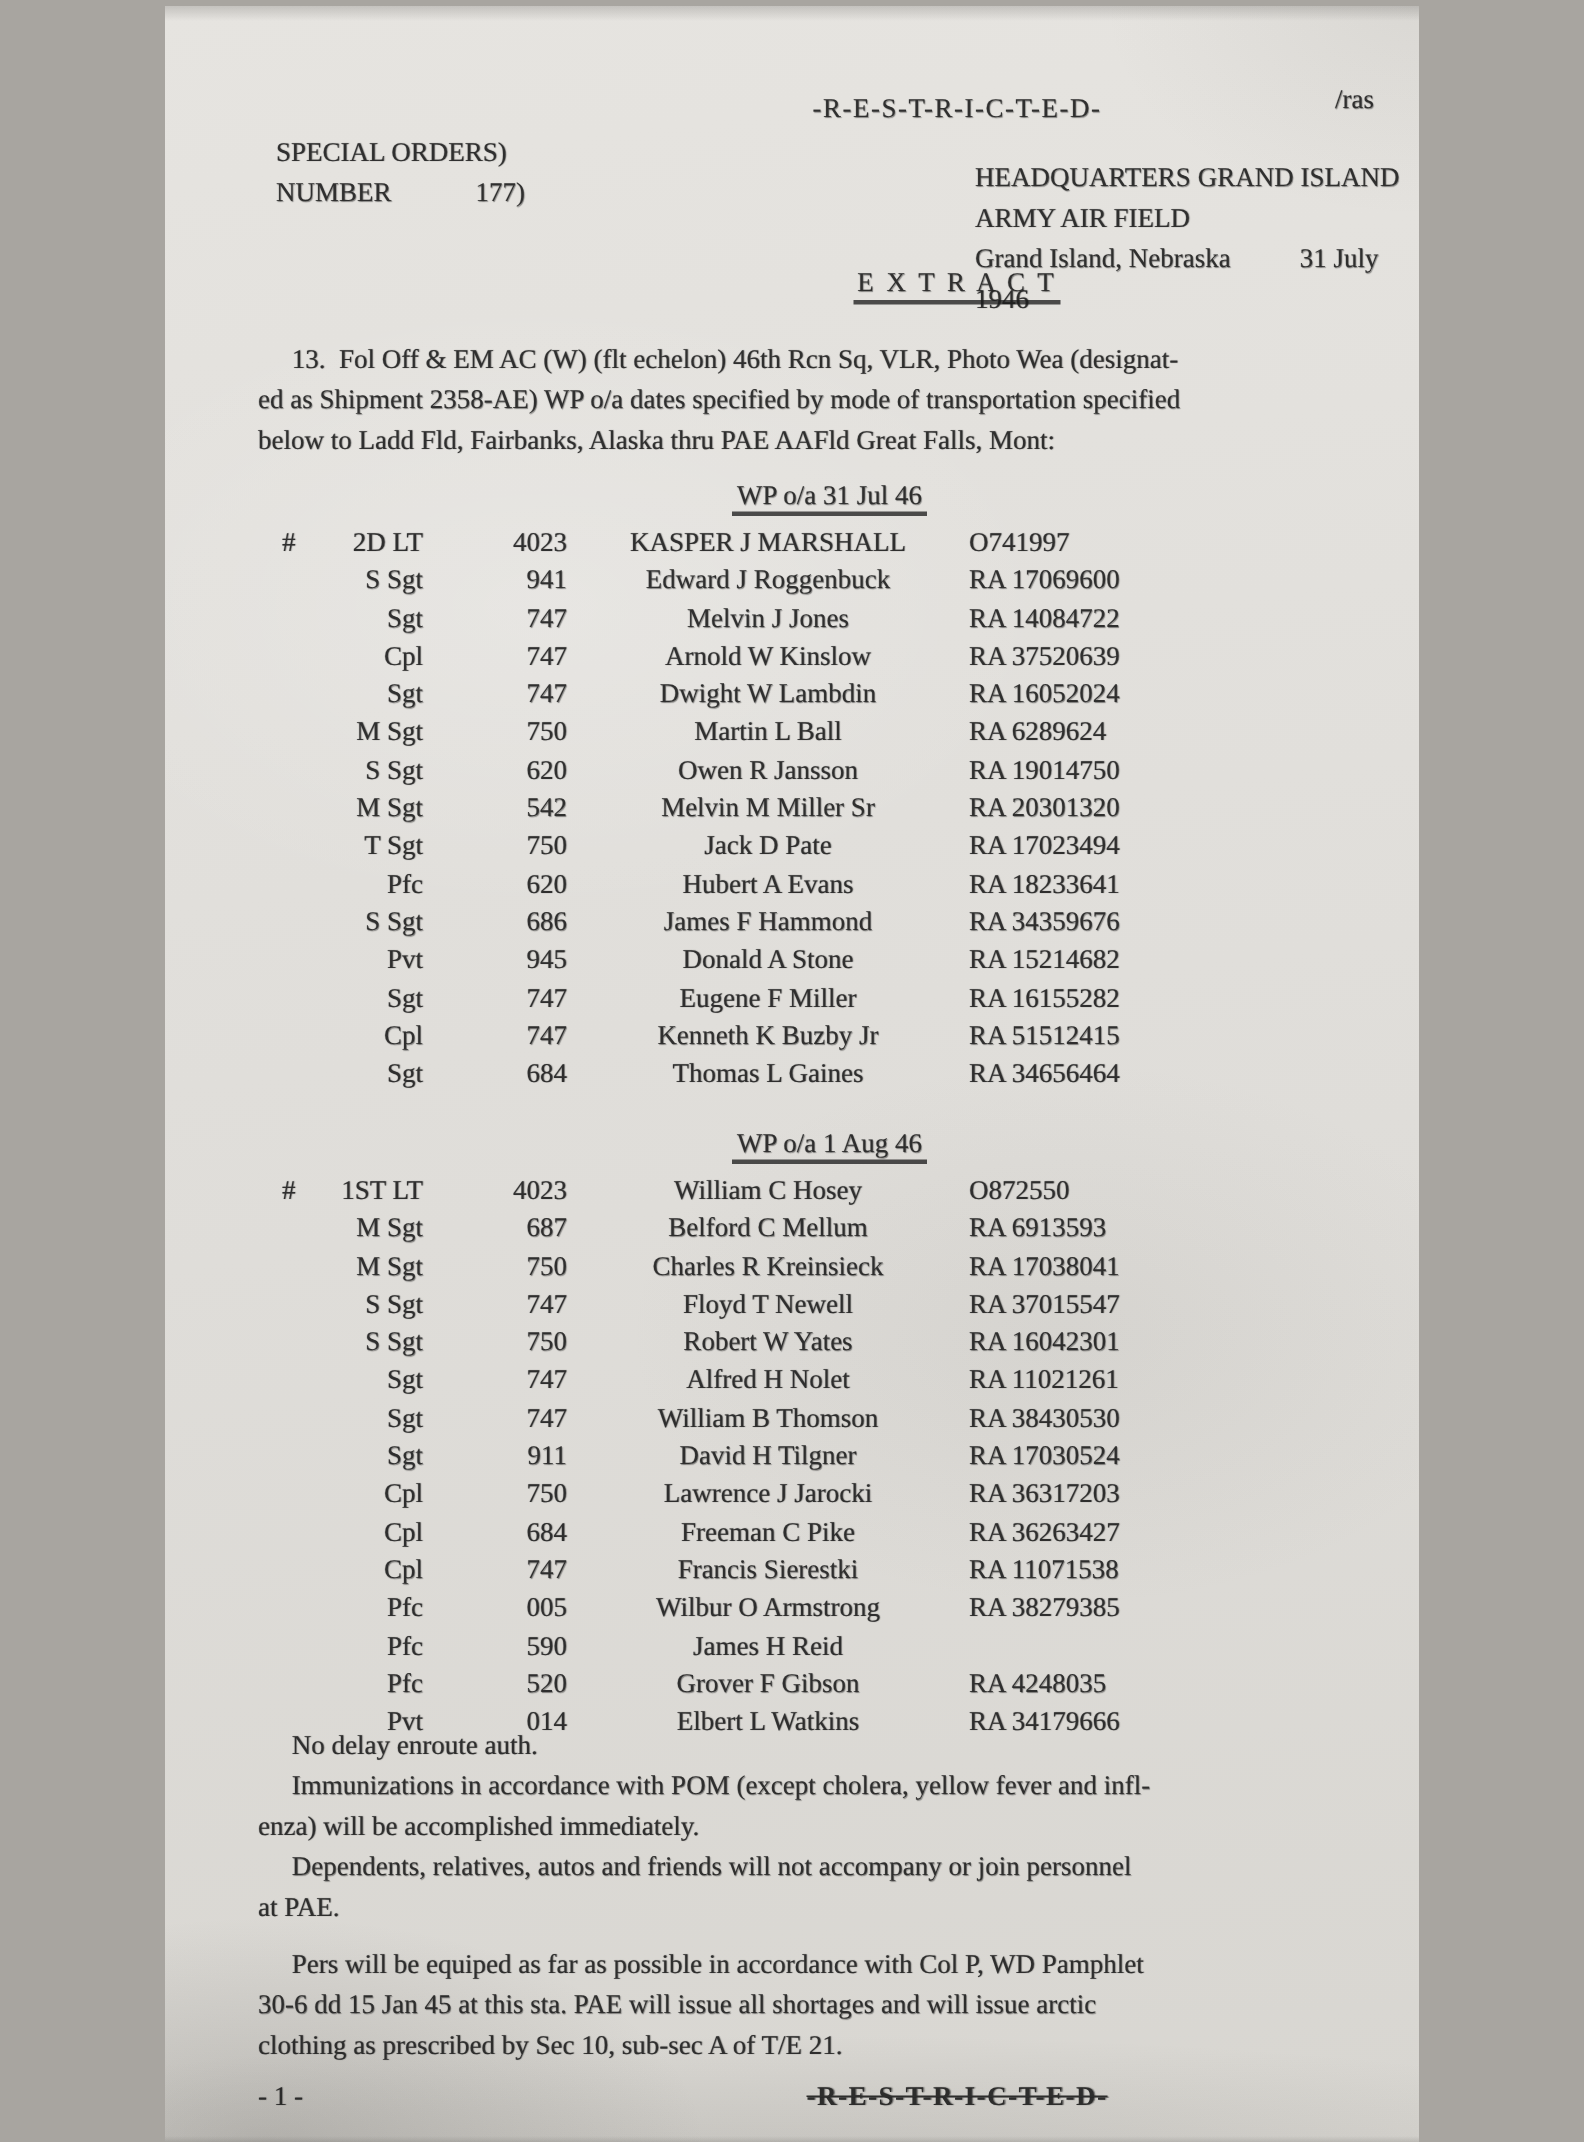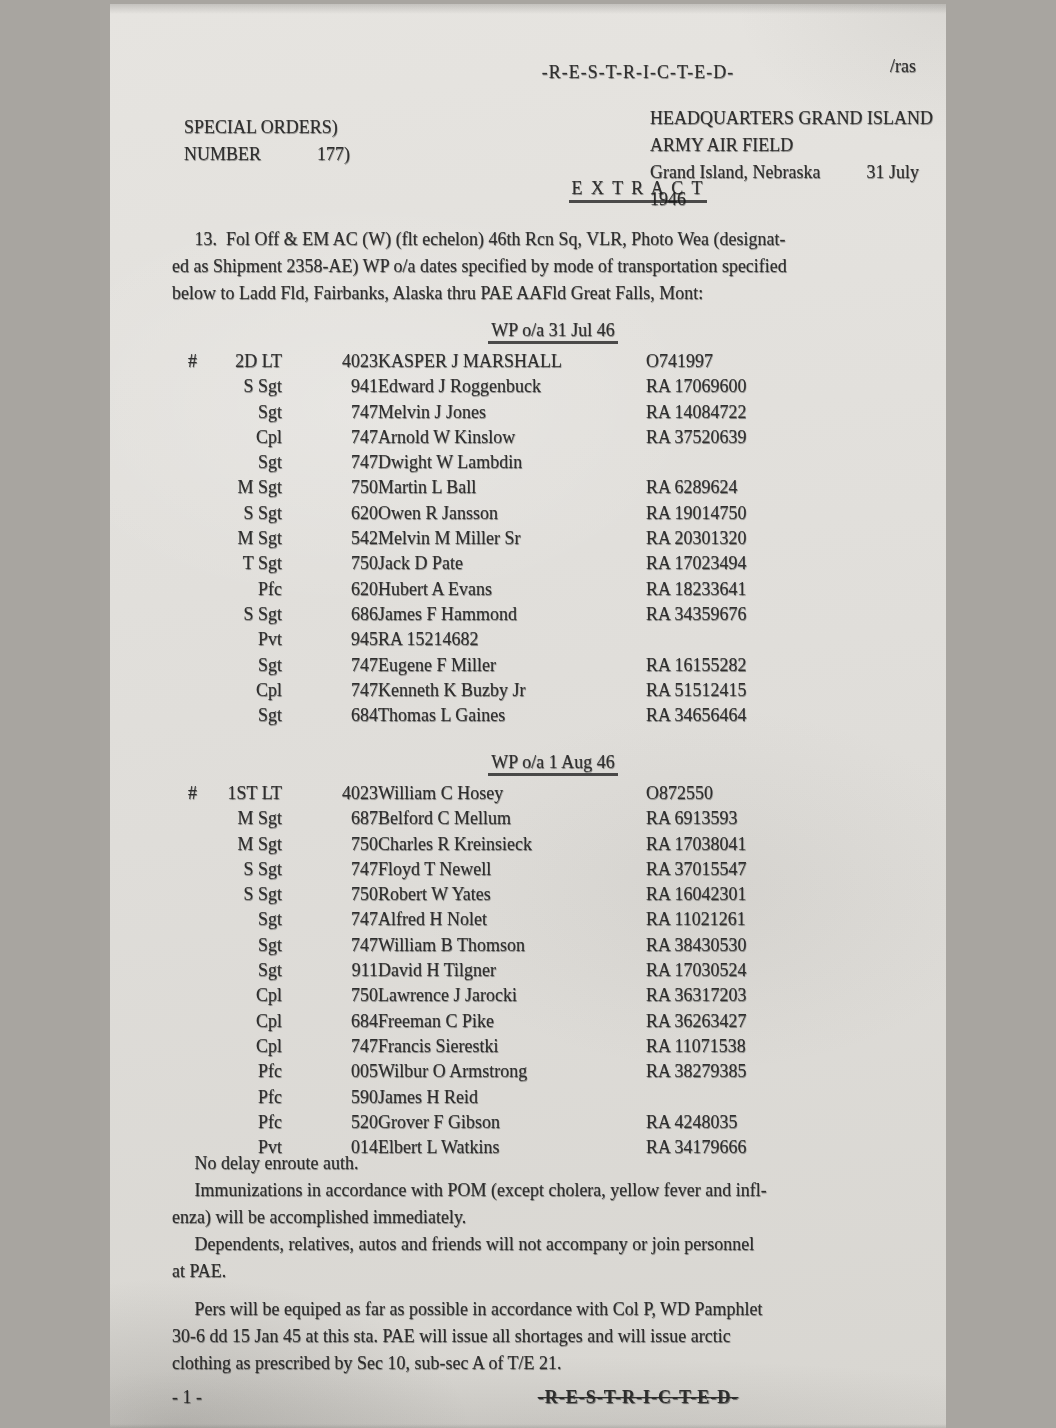--- a/index.html
+++ b/index.html
@@ -17,41 +17,41 @@
       linear-gradient(173deg,#e6e4e0 0%,#dfddd9 55%,#d8d6d1 100%);
     font-family:Liberation Serif, serif;
     color:#1c1c1c;
     font-size:18px;
   }
   .ink{ text-shadow:0.5px 0.5px 0.7px rgba(25,25,25,.55), -0.3px 0 0.5px rgba(25,25,25,.25); opacity:.9;}
   .abs{position:absolute;}
   .prewrap{white-space:pre-wrap;line-height:27px;}
   .restricted-top{top:58px;left:0;width:1056px;text-align:center;letter-spacing:1px;}
   .ras{top:52px;right:30px;}
-  .so-block{top:110px;left:74px;line-height:27px;}
+  .so-block{top:84px;left:74px;line-height:27px;}
   .so-num{margin-left:56px;}
   .hq-block{top:101px;left:540px;line-height:27px;}
   .hq-date{margin-left:46px;text-align:right;}
   .extract{top:174px;left:0;width:1056px;text-align:center;}
   .extract span{display:inline-block;border-bottom:3px solid rgba(28,28,28,.85);padding:0 2px 1px 2px;letter-spacing:2px;}
   .para13{top:222px;left:62px;width:960px;}
   .roster{left:78px;width:730px;}
   .roster1{top:316px;}
   .roster2{top:748px;}
   .roster-heading{text-align:center;margin-bottom:5px;}
   .roster-heading span{display:inline-block;border-bottom:3px solid rgba(28,28,28,.85);padding:0 3px 0 3px;}
   .roster-row{
     display:grid;
     grid-template-columns:30px 78px 82px 268px auto;
     line-height:25.3px;
   }
   .c-mark{text-align:left;}
   .c-grade{text-align:right;padding-right:14px;}
   .c-mos{text-align:right;padding-left:12px;}
-  .c-name{text-align:left;}
+  .c-name{text-align:center;}
   .c-serial{text-align:left;}
   .bottom-paras{top:1146px;left:62px;width:970px;}
   .bottom-paras .para{white-space:pre-wrap;line-height:27px;}
   .bottom-paras .para:last-child{margin-top:11px;}
   .footer{top:1383px;left:62px;width:932px;display:flex;justify-content:space-between;align-items:center;}
   .footer-restricted{font-weight:bold;text-decoration:line-through;letter-spacing:1px;text-shadow:0.8px 0.6px 0.8px rgba(20,20,20,.6);}
   
   .page::before{
     content:"";
     position:absolute;left:0;top:0;width:100%;height:10px;
@@ -122,20 +122,21 @@
         <span class="c-grade">Cpl</span>
         <span class="c-mos">747</span>
         <span class="c-name">Arnold W Kinslow</span>
         <span class="c-serial">RA 37520639</span>
       </div>
         <div class="roster-row">
         <span class="c-mark"></span>
         <span class="c-grade">Sgt</span>
         <span class="c-mos">747</span>
         <span class="c-name">Dwight W Lambdin</span>
+        <span class="c-serial">RA 16052024</span>
       </div>
         <div class="roster-row">
         <span class="c-mark"></span>
         <span class="c-grade">M Sgt</span>
         <span class="c-mos">750</span>
         <span class="c-name">Martin L Ball</span>
         <span class="c-serial">RA 6289624</span>
       </div>
         <div class="roster-row">
         <span class="c-mark"></span>
@@ -169,20 +170,21 @@
         <span class="c-mark"></span>
         <span class="c-grade">S Sgt</span>
         <span class="c-mos">686</span>
         <span class="c-name">James F Hammond</span>
         <span class="c-serial">RA 34359676</span>
       </div>
         <div class="roster-row">
         <span class="c-mark"></span>
         <span class="c-grade">Pvt</span>
         <span class="c-mos">945</span>
+        <span class="c-name">Donald A Stone</span>
         <span class="c-serial">RA 15214682</span>
       </div>
         <div class="roster-row">
         <span class="c-mark"></span>
         <span class="c-grade">Sgt</span>
         <span class="c-mos">747</span>
         <span class="c-name">Eugene F Miller</span>
         <span class="c-serial">RA 16155282</span>
       </div>
         <div class="roster-row">

